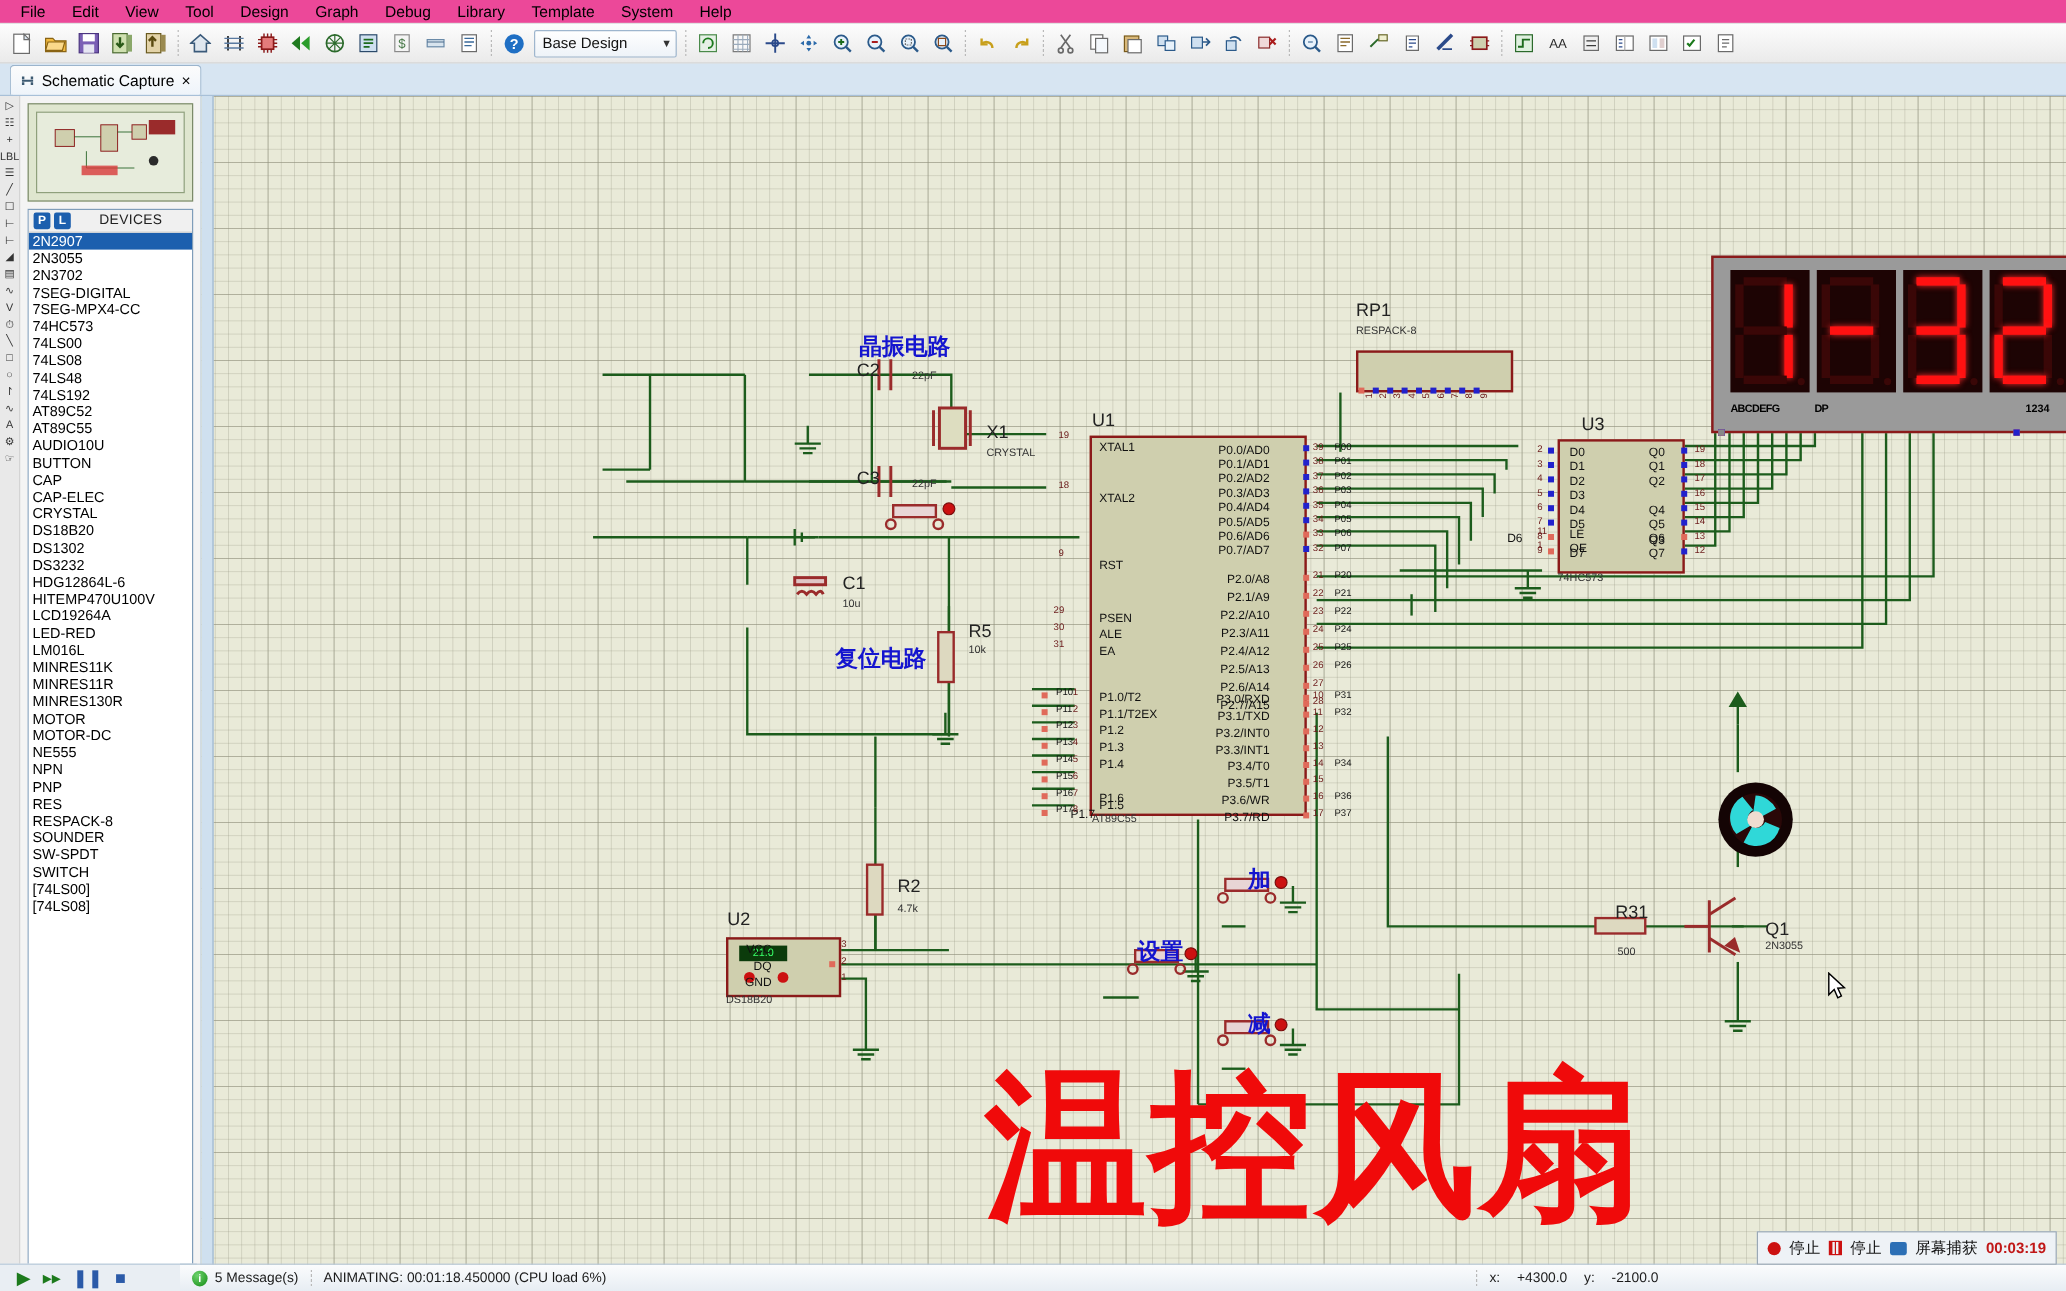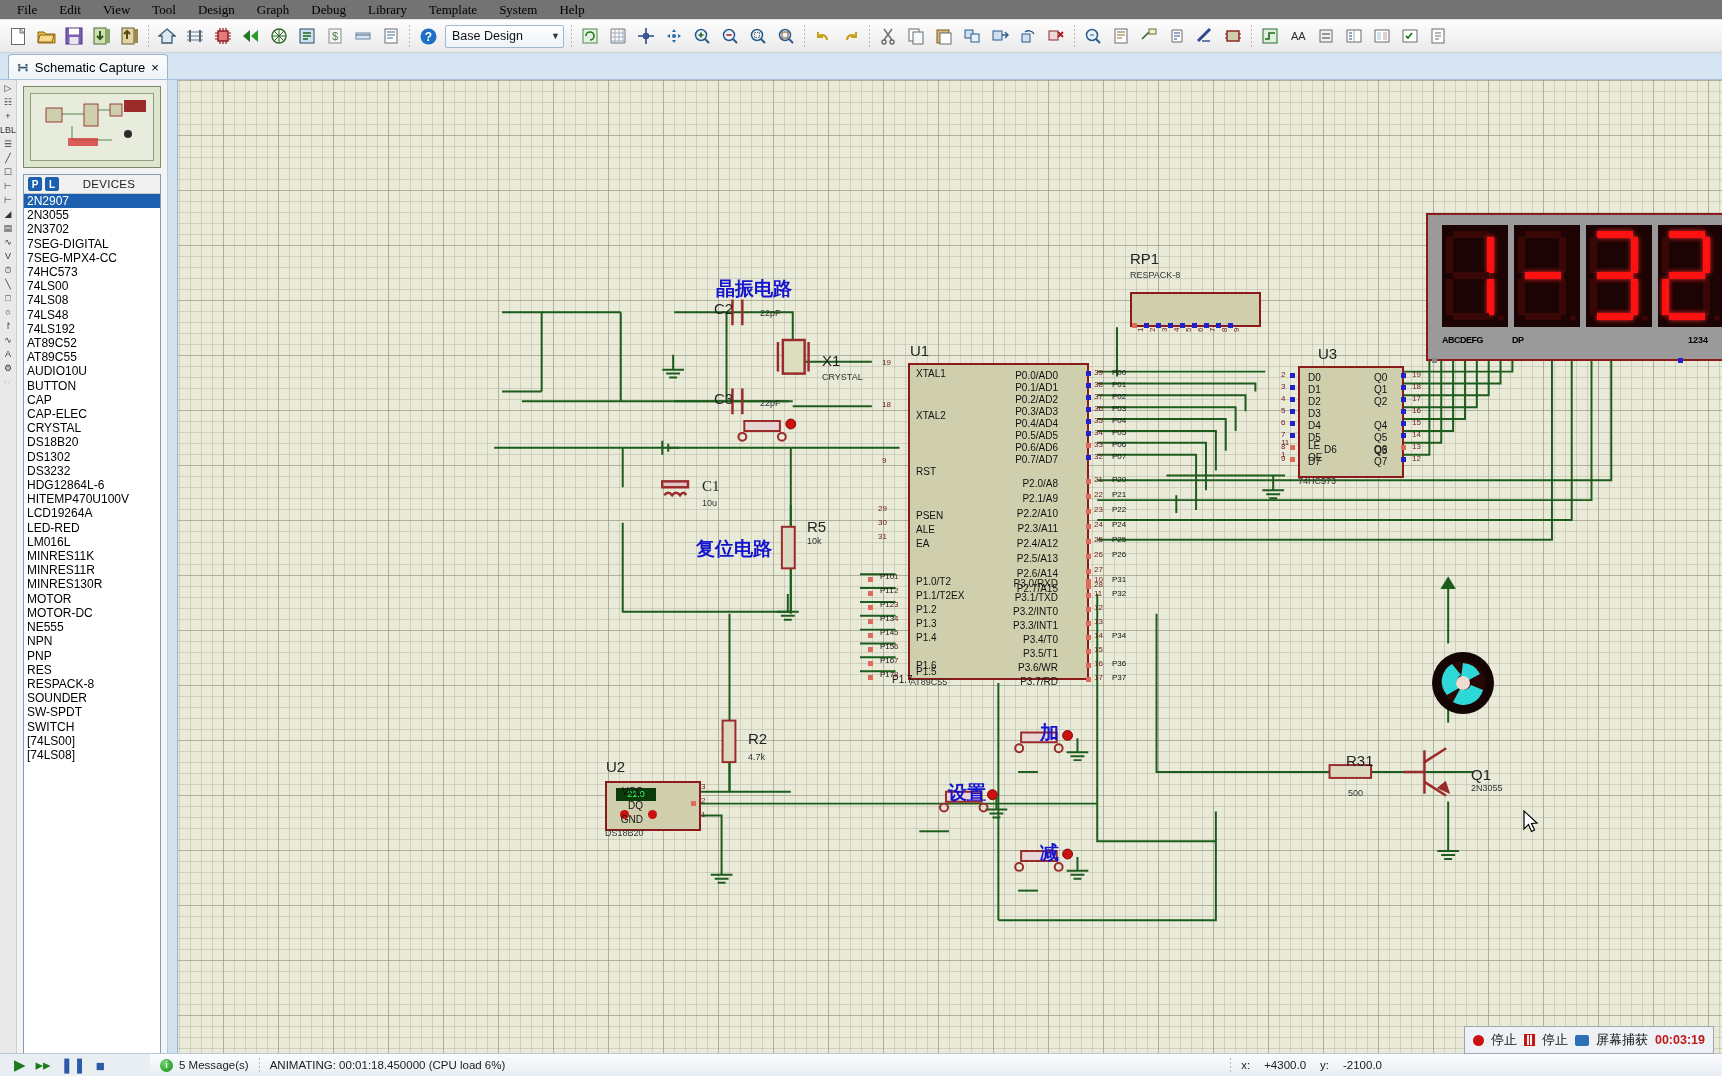--- a/index.html
+++ b/index.html
@@ -5,22 +5,22 @@
   html,body{margin:0;padding:0;}
   body{
     width:1722px;height:1076px;overflow:hidden;
     font-family:"Liberation Sans",sans-serif;
     font-size:12px;
     background:#f0f0f0;
     -webkit-font-smoothing:none;
   }
   
   .menubar{
-    height:19px;background:#737373;display:flex;align-items:center;
-    padding-left:6px;border-bottom:1px solid #e2e2e2;font-family:Liberation Serif, serif;
+    height:19px;background:#ec4899;display:flex;align-items:center;
+    padding-left:6px;border-bottom:1px solid #e2e2e2;
   }
   .menubar .mi{padding:2px 11px;font-size:13px;color:#000;white-space:nowrap;}
   
   .toolbar{
     height:32px;background:linear-gradient(#fdfdfd,#eaeaea);
     border-bottom:1px solid #cfcfcf;display:flex;align-items:center;padding:0 4px;
   }
   .tb{width:26px;height:26px;display:flex;align-items:center;justify-content:center;
       border:1px solid transparent;border-radius:2px;}
   .tb svg{display:block;}
@@ -807,33 +807,34 @@
     <div class="lbl" style="left:1303px;top:703px;font-size:9px;color:#333;">2N3055</div>
     <div class="lbl ref" style="left:1178px;top:672px;">R31</div>
     <div class="lbl" style="left:1180px;top:708px;font-size:9px;color:#333;">500</div>
 
     <div class="lbl ref" style="left:654px;top:272px;">X1</div>
     <div class="lbl" style="left:654px;top:292px;font-size:9px;color:#333;">CRYSTAL</div>
     <div class="lbl ref" style="left:546px;top:220px;">C2</div>
     <div class="lbl" style="left:592px;top:228px;font-size:9px;color:#333;">22pF</div>
     <div class="lbl ref" style="left:546px;top:310px;">C3</div>
     <div class="lbl" style="left:592px;top:318px;font-size:9px;color:#333;">22pF</div>
-    <div class="lbl ref" style="left:534px;top:398px;font-family:Liberation Serif, serif;">C1</div>
+    <div class="lbl ref" style="left:534px;top:398px;">C1</div>
     <div class="lbl" style="left:534px;top:418px;font-size:9px;color:#333;">10u</div>
     <div class="lbl ref" style="left:639px;top:438px;">R5</div>
     <div class="lbl" style="left:639px;top:456px;font-size:9px;color:#333;">10k</div>
     <div class="lbl ref" style="left:580px;top:650px;">R2</div>
     <div class="lbl" style="left:580px;top:672px;font-size:9px;color:#333;">4.7k</div>
 
     <div class="lbl cnlabel" style="left:548px;top:196px;">晶振电路</div>
     <div class="lbl cnlabel" style="left:528px;top:456px;">复位电路</div>
     <div class="lbl cnlabel" style="left:872px;top:640px;">加</div>
     <div class="lbl cnlabel" style="left:780px;top:700px;">设置</div>
     <div class="lbl cnlabel" style="left:872px;top:760px;">减</div>
 
+    <div class="bigtitle" style="left:653px;top:808px;">温控风扇</div>
 
     <div style="position:absolute;left:1355px;top:730px;">
       <svg width="16" height="24" viewBox="0 0 16 24">
           <path d="M1 1 L1 19 L5.5 14.5 L8.5 21.5 L11.5 20 L8.5 13.5 L14 13 Z" fill="#fff" stroke="#000" stroke-width="1.2"></path>
         </svg>
     </div>
 
     <div id="pinlayer" style="position:absolute;inset:0;">
         <div class="lbl pin" style="left: 748px; top: 288px;">XTAL1</div>
         <div class="lbl pnum" style="left: 714px; top: 278px;">19</div>
@@ -981,21 +982,21 @@
         <div class="pad b" style="left: 1122px; top: 317px;"></div>
         <div class="lbl pin" style="left: 1140px; top: 328px;">D3</div>
         <div class="lbl pnum" style="left: 1113px; top: 326px;">5</div>
         <div class="pad b" style="left: 1122px; top: 329px;"></div>
         <div class="lbl pin" style="left: 1140px; top: 340px;">D4</div>
         <div class="lbl pnum" style="left: 1113px; top: 338px;">6</div>
         <div class="pad b" style="left: 1122px; top: 341px;"></div>
         <div class="lbl pin" style="left: 1140px; top: 352px;">D5</div>
         <div class="lbl pnum" style="left: 1113px; top: 350px;">7</div>
         <div class="pad b" style="left: 1122px; top: 353px;"></div>
-        <div class="lbl pin" style="left: 1156px; top: 364px;">D6</div>
+        <div class="lbl pin" style="left: 1088px; top: 364px;">D6</div>
         <div class="lbl pnum" style="left: 1113px; top: 362px;">8</div>
         <div class="pad r" style="left: 1122px; top: 365px;"></div>
         <div class="lbl pin" style="left: 1140px; top: 376px;">D7</div>
         <div class="lbl pnum" style="left: 1113px; top: 374px;">9</div>
         <div class="pad r" style="left: 1122px; top: 377px;"></div>
         <div class="lbl pin" style="left: 1206px; top: 292px;">Q0</div>
         <div class="lbl pnum" style="left: 1244px; top: 290px;">19</div>
         <div class="pad b" style="left: 1233px; top: 293px;"></div>
         <div class="lbl pin" style="left: 1206px; top: 304px;">Q1</div>
         <div class="lbl pnum" style="left: 1244px; top: 302px;">18</div>

